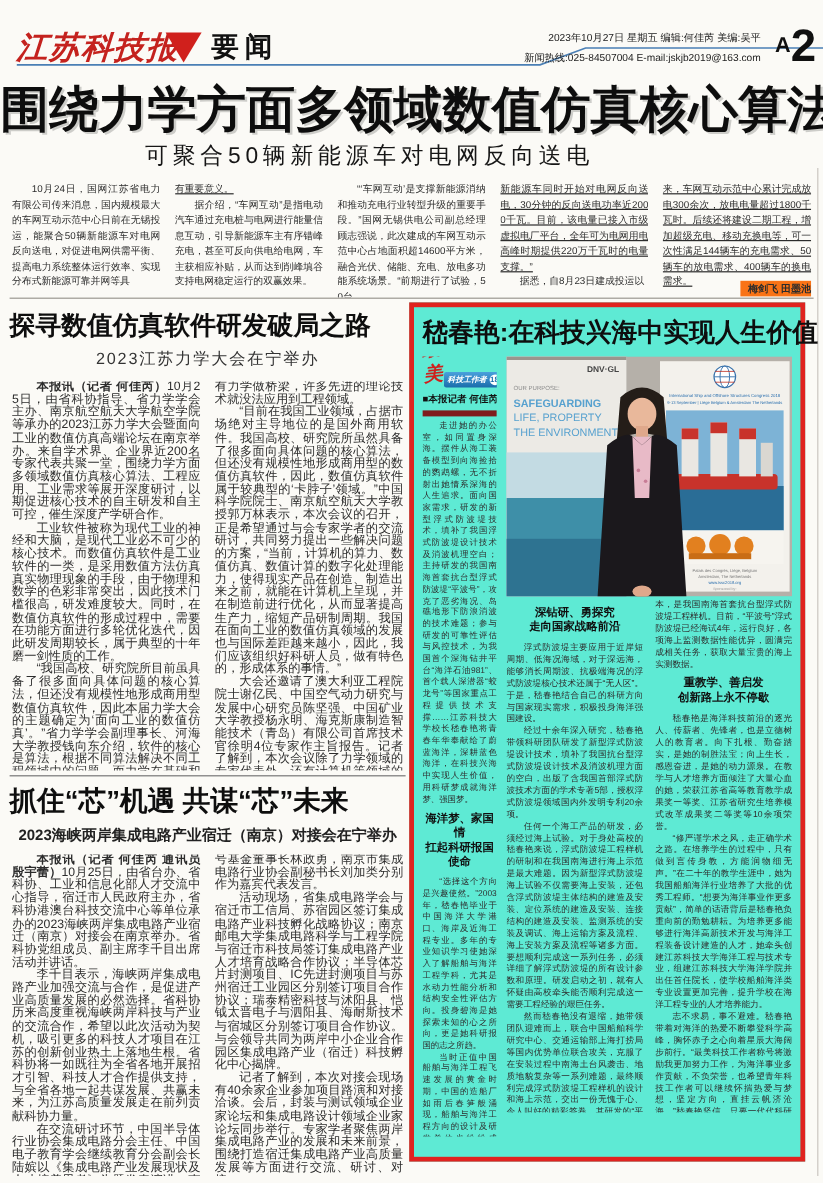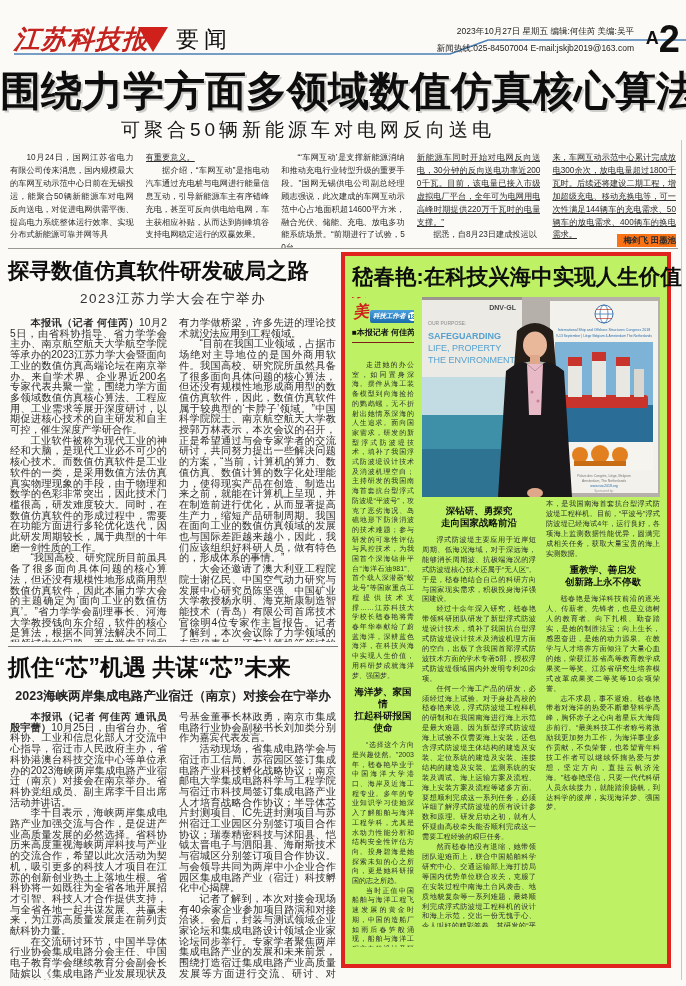--- a/index.html
+++ b/index.html
@@ -5,21 +5,21 @@
   html,body{margin:0;padding:0;background:#e8e6e2;}
   .page{position:relative;width:686px;height:986px;background:#fbfaf6;overflow:hidden;
         font-family:"Liberation Sans",sans-serif;color:#222;}
   
   .masthead{position:absolute;left:14px;top:22px;font-family:"DejaVu Serif",serif;
             font-style:italic;font-weight:bold;font-size:26px;color:#c4221e;
             letter-spacing:1px;transform:skewX(-4deg);}
   .tri{position:absolute;left:138px;top:27px;width:0;height:0;
        border-left:15px solid transparent;border-right:15px solid transparent;
        border-top:25px solid #d0201c;}
-  .section-label{position:absolute;left:176px;top:24px;font-size:23px;font-weight:400;
+  .section-label{position:absolute;left:176px;top:24px;font-size:23px;font-weight:700;
                  letter-spacing:5px;color:#111;}
   .date-line{position:absolute;right:52px;top:26px;font-size:8.5px;color:#222;}
   .hotline{position:absolute;right:52px;top:43px;font-size:8.5px;color:#222;}
   .header-rule{position:absolute;left:0;top:0;width:686px;height:70px;pointer-events:none;}
   .pageno{position:absolute;right:6px;top:18px;font-weight:900;color:#101010;margin-left:20px;}
   .pageno .pA{font-size:18px;vertical-align:8px;}
   .pageno .pN{font-size:38px;}
   
   .headline{position:absolute;left:0;top:64px;width:686px;text-align:center;
             font-size:41px;font-weight:900;letter-spacing:0px;color:#0d0d0d;
@@ -48,37 +48,37 @@
                word-break:break-all;color:#2c2c2c;}
   .ncol p{margin:0;text-indent:2em;}
   .ncol p.cont{text-indent:0;}
   .mid-rule{position:absolute;top:392px;left:0;width:330px;height:1px;background:#777;}
   .chip-title{position:absolute;top:398px;font-size:23px;}
   .chip-sub{position:absolute;top:434px;width:100%;text-align:center;font-size:12.5px;
             font-weight:bold;color:#222;}
   .chip-body{position:absolute;top:458px;height:268px;}
   
   .feature{position:absolute;left:341px;top:252px;width:330px;height:716px;
-           border:4px solid #e0231f;box-sizing:border-box;background:#bef264;
+           border:4px solid #e0231f;box-sizing:border-box;background:#5eead4;
            padding:4px 7px;}
   .f-title{text-align:center;font-size:21.5px;font-weight:900;color:#0e0e0e;
            margin:2px 0 6px 0;white-space:nowrap;}
   .f-body{display:flex;}
   .f-leftcol{width:70px;margin-right:8px;height:650px;overflow:hidden;}
   .f-badge{display:flex;align-items:flex-end;height:26px;margin-bottom:2px;}
   .f-badge-script{font-family:"DejaVu Serif",serif;font-style:italic;font-weight:bold;
                   font-size:16px;color:#cf1f1c;transform:rotate(-6deg);margin-right:2px;}
   .f-badge-box{display:inline-flex;align-items:center;gap:2px;height:13px;padding:0 3px;
                background:linear-gradient(#4aa0dc,#1a6cab);border-radius:2px;}
   .f-badge-label{color:#fff;font-size:6.5px;font-style:italic;font-weight:bold;white-space:nowrap;}
   .f-badge-num{width:9px;height:9px;border-radius:50%;background:#fff;color:#1a6cab;
                font-size:6.5px;font-weight:bold;display:inline-flex;align-items:center;
                justify-content:center;}
   .f-byline{font-size:8px;font-weight:bold;color:#111;padding:2px 0 4px 0;
-            border-bottom:1px solid #7f1d1d;margin-bottom:17px;white-space:nowrap;}
+            border-bottom:5px solid #7f1d1d;margin-bottom:4px;white-space:nowrap;}
   .f-smalltext{font-size:7px;line-height:9.7px;text-align:justify;word-break:break-all;
                color:#2d2d2d;}
   .f-smalltext p{margin:0;text-indent:2em;}
   .f-subhead{font-size:9.5px;font-weight:bold;text-align:center;line-height:12px;
              margin:6px 0;color:#101010;}
   .f-rightwrap{flex:1;display:flex;flex-direction:column;}
   .f-photo{width:238px;height:200px;}
   .f-caption{height:14px;font-family:"DejaVu Serif",serif;font-style:italic;font-size:8.5px;
              color:#333;text-align:right;padding:2px 10px 0 0;}
   .f-cols{display:flex;gap:10px;height:428px;overflow:hidden;margin-top:2px;}
@@ -274,20 +274,21 @@
           <div class="f-col">
             <div>
                 <p class="cont">本，是我国南海首套抗台型浮式防波堤工程样机。目前，“平波号”浮式防波堤已经海试4年，运行良好，各项海上监测数据性能优异，圆满完成相关任务，获取大量宝贵的海上实测数据。</p>
               </div>
             <div class="f-subhead">
               <div>重教学、善启发</div>
               <div>创新路上永不停歇</div>
             </div>
             <div>
                 <p>嵇春艳是海洋科技前沿的逐光人、传薪者、先锋者，也是立德树人的教育者。向下扎根、勤奋踏实，是她的制胜法宝；向上生长，感恩奋进，是她的动力源泉。在教学与人才培养方面倾注了大量心血的她，荣获江苏省高等教育教学成果奖一等奖、江苏省研究生培养模式改革成果奖二等奖等10余项荣誉。</p>
+                <p>“修严谨学术之风，走正确学术之路。在培养学生的过程中，只有做到言传身教，方能润物细无声。”在二十年的教学生涯中，她为我国船舶海洋行业培养了大批的优秀工程师。“想要为海洋事业作更多贡献”，简单的话语背后是嵇春艳负重向前的勤勉耕耘。为培养更多能够进行海洋高新技术开发与海洋工程装备设计建造的人才，她牵头创建江苏科技大学海洋工程与技术专业，组建江苏科技大学海洋学院并出任首任院长，使学校船舶海洋类专业设置更加完善，提升学校在海洋工程专业的人才培养能力。</p>
                 <p>志不求易，事不避难。嵇春艳带着对海洋的热爱不断攀登科学高峰，胸怀赤子之心向着星辰大海阔步前行。“最美科技工作者称号将激励我更加努力工作，为海洋事业多作贡献，不负荣誉，也希望青年科技工作者可以继续怀揣热爱与梦想，坚定方向，直挂云帆济沧海。”嵇春艳坚信，只要一代代科研人员永续接力，就能踏浪扬帆，到达科学的彼岸，实现海洋梦、强国梦。</p>
               </div>
           </div>
         </div>
       </div>
 
     </div>
   </div>
 </div>
 

